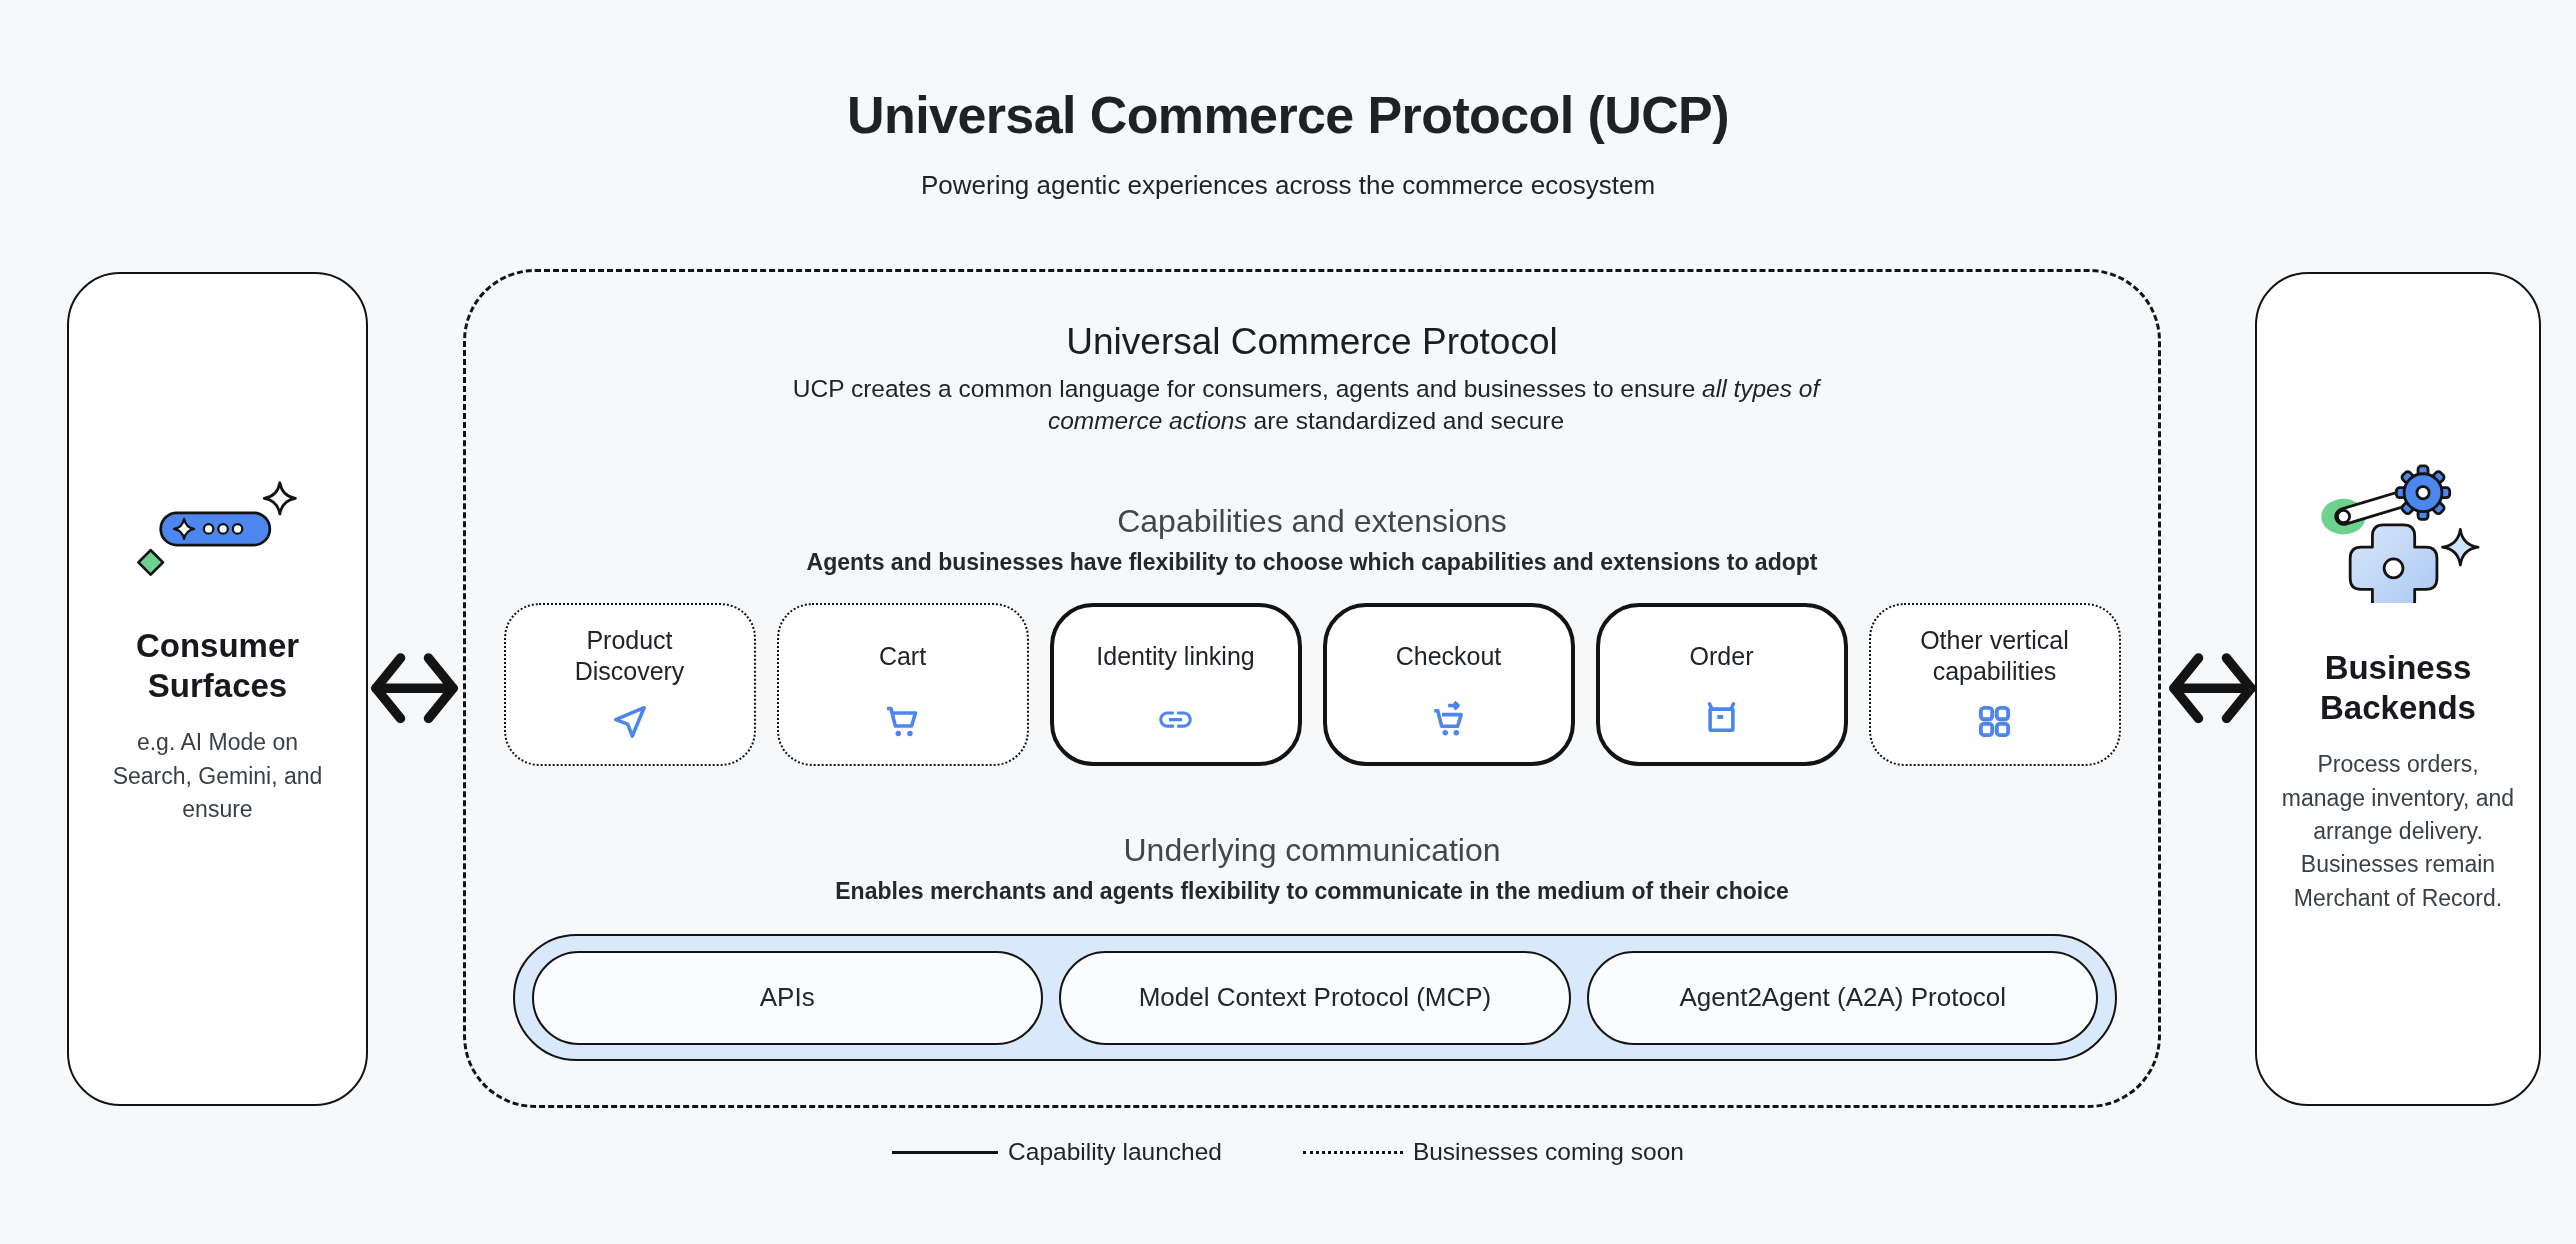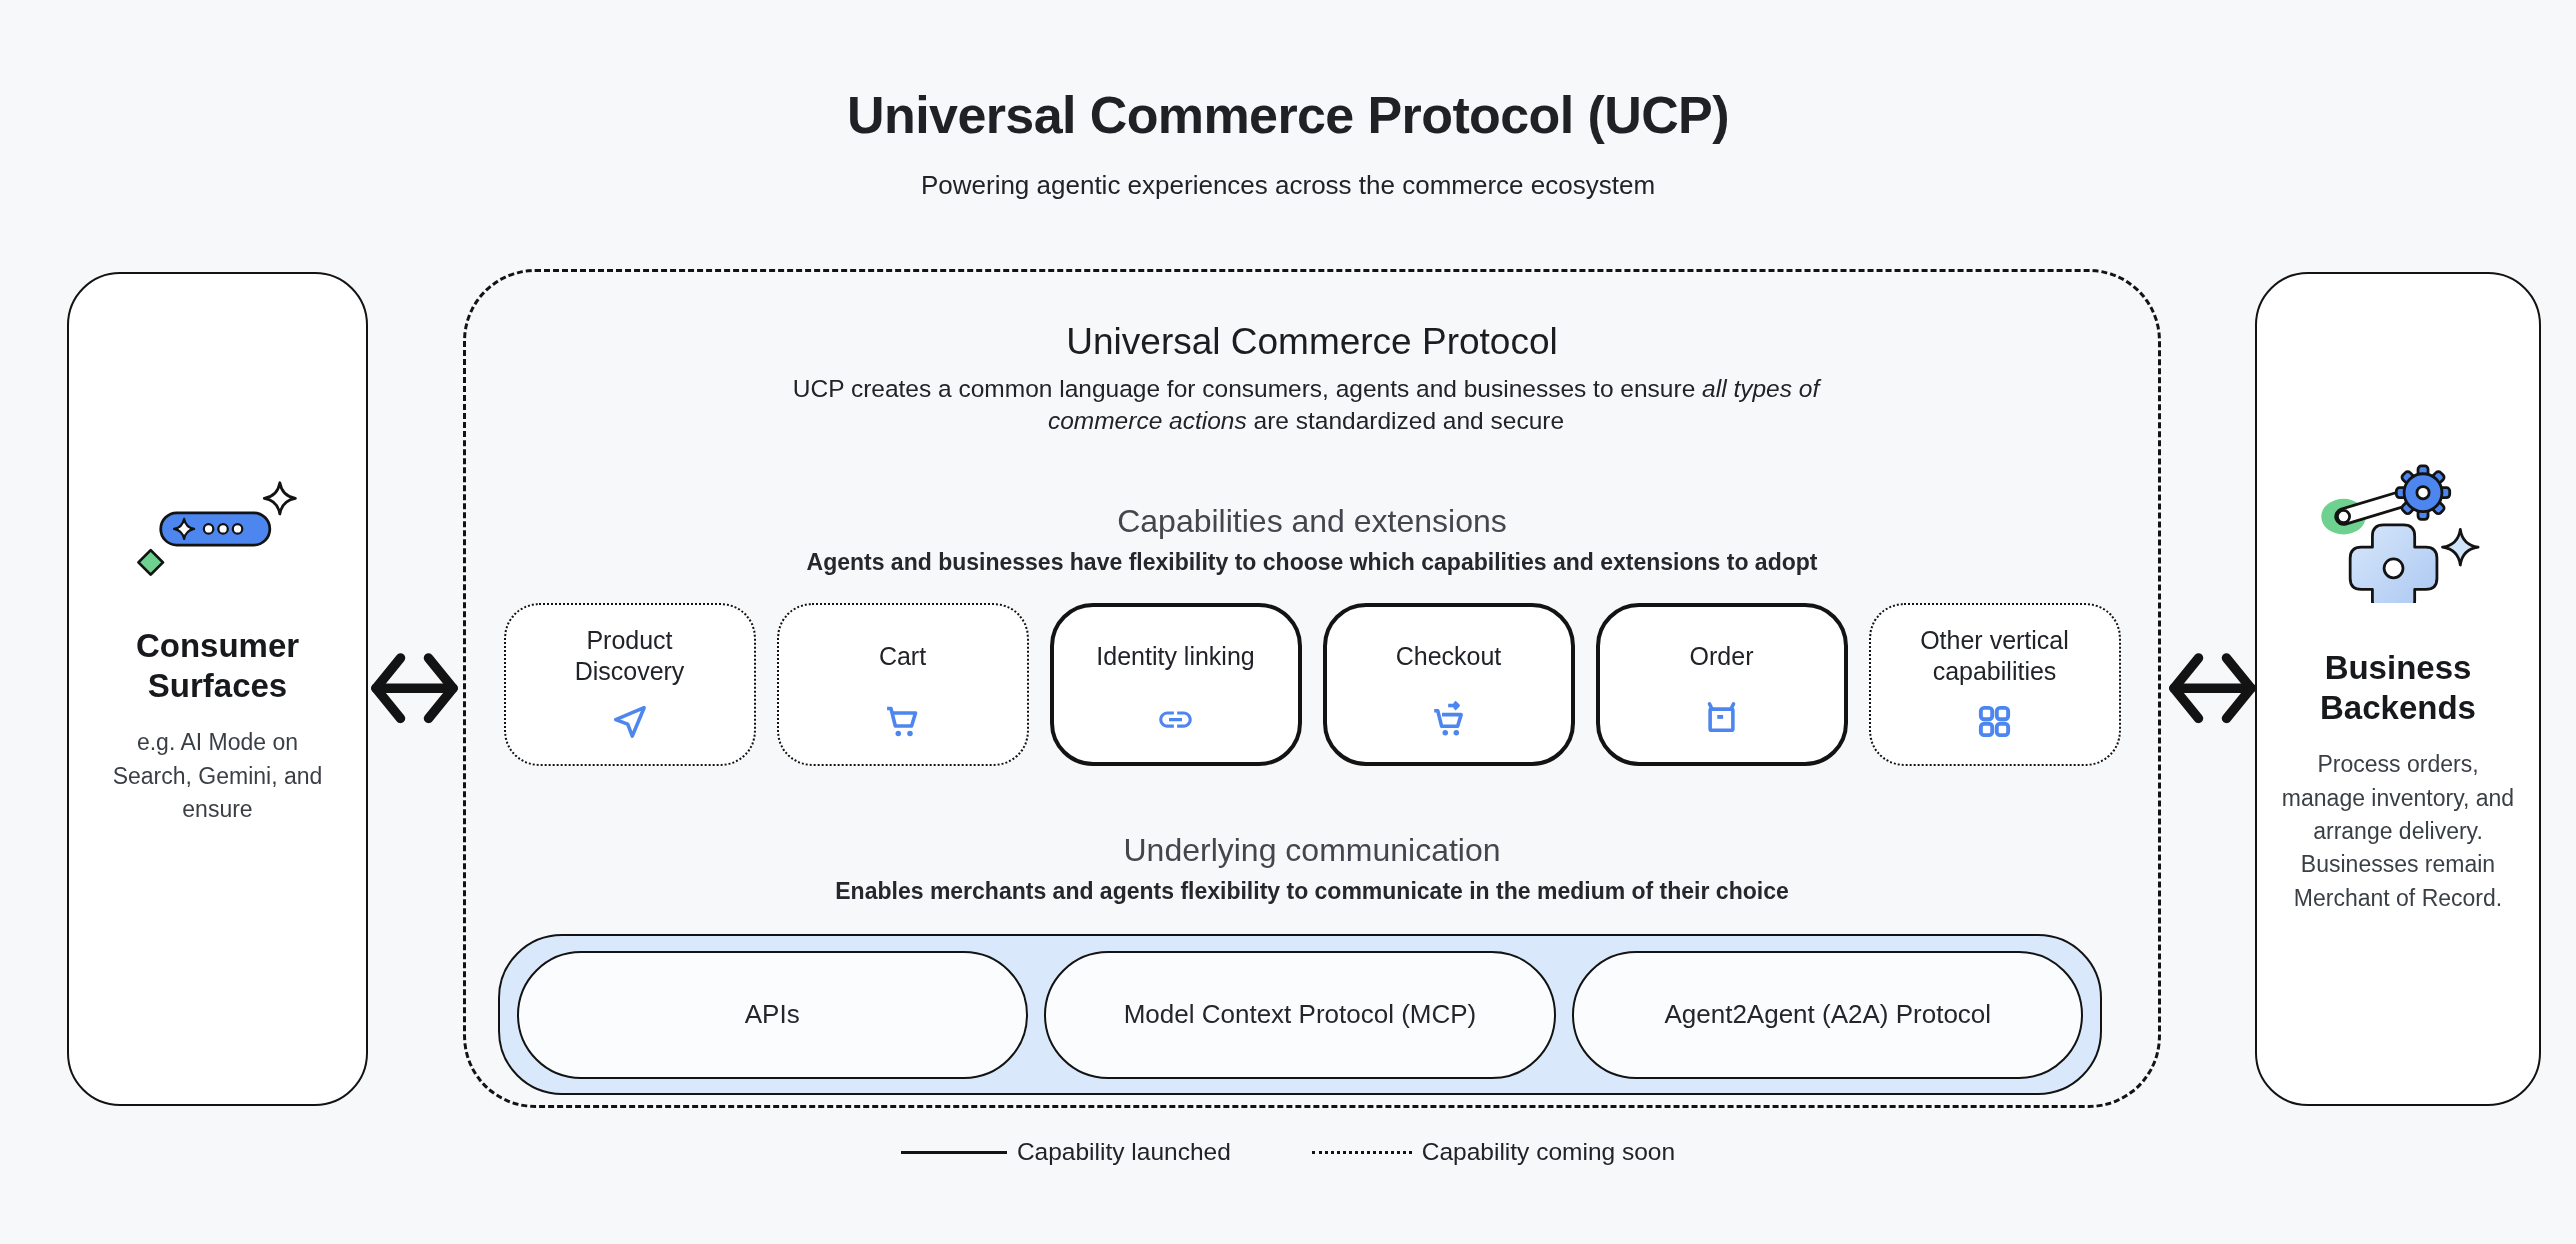--- a/index.html
+++ b/index.html
@@ -88,21 +88,21 @@
   .cap-box.launched{border:4.5px solid var(--ink);border-radius:43px;}
   .cap-box.coming-soon{border:2.8px dotted var(--ink);border-radius:35px;}
   .cap-label{
     flex:1 1 auto;display:flex;align-items:center;justify-content:center;
     text-align:center;font-size:25px;line-height:1.25;color:#202327;width:184px;padding-top:5.6px;
   }
   .cap-icon{flex:0 0 62px;display:flex;align-items:flex-start;justify-content:center;}
 
   
   .comm-bar{
-    position:absolute;left:32px;top:662px;width:1604px;height:161px;box-sizing:border-box;
+    position:absolute;left:47px;top:662px;width:1604px;height:127px;box-sizing:border-box;
     background:var(--light-blue-fill);border:2.8px solid var(--ink);border-radius:64px;
     display:flex;gap:16.7px;padding:14.5px 16.7px;
   }
   .comm-pill{
     flex:1 1 0;box-sizing:border-box;background:#fafcfd;
     border:2.8px solid var(--ink);border-radius:557px;
     display:flex;align-items:center;justify-content:center;
     font-size:26px;color:#24262a;font-weight:400;
   }
 
@@ -291,17 +291,17 @@
     </div>
     <div class="side-title">Business Backends</div>
     <div class="side-body">Process orders, manage inventory, and arrange delivery. Businesses remain Merchant of Record.</div>
   </div>
 
   <div class="legend">
     <span class="legend-line solid"></span>
     <span>Capability launched</span>
     <span class="legend-gap"></span>
     <span class="legend-line dotted"></span>
-    <span>Capability coming soon</span>
+    <span>Businesses coming soon</span>
   </div>
 
 </div>
 
 
 </body></html>

